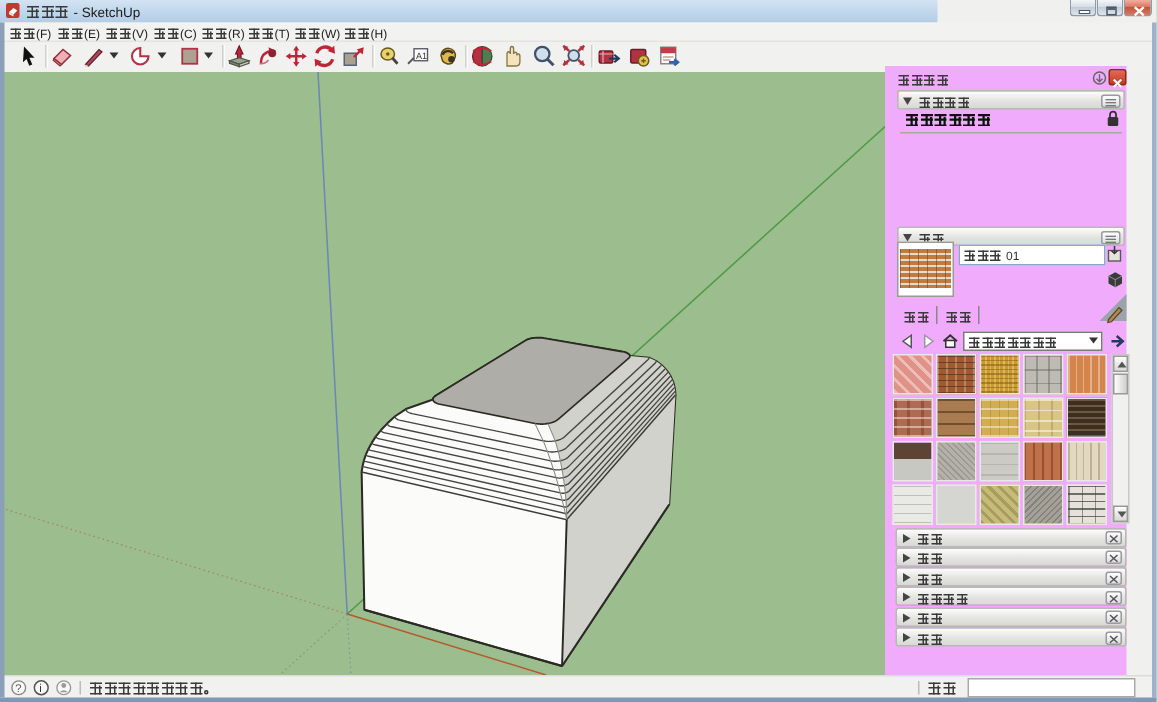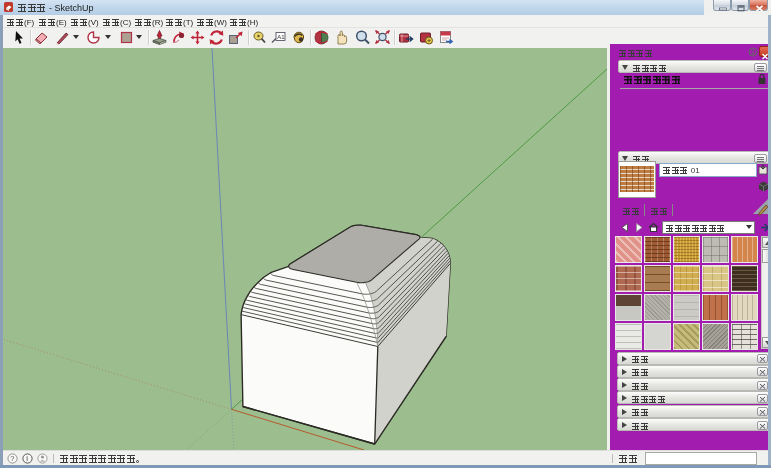--- a/index.html
+++ b/index.html
@@ -11,39 +11,39 @@
 linear-gradient(#3a3a3a,#3a3a3a) 6px 2px/1px 6px no-repeat}
 i.c7{width:7px;height:7px;background-size:7px 1px,7px 1px,7px 1px,1px 7px,1px 5px;background-position:0 0,0 3px,0 6px,3px 0,5px 2px}
 i.cb{display:inline-block;width:8px;height:8px;margin:0 1.5px 0 0;vertical-align:-1px;
 background:linear-gradient(#111,#111) 0 0/8px 1.5px no-repeat,
 linear-gradient(#111,#111) 0 3px/8px 1.5px no-repeat,
 linear-gradient(#111,#111) 0 6.5px/8px 1.5px no-repeat,
 linear-gradient(#111,#111) 3px 0/1.5px 8px no-repeat,
 linear-gradient(#111,#111) 6px 2px/1.5px 6px no-repeat}
 .t{position:absolute;font-size:9px;color:#222;white-space:nowrap}
 
-#titlebar{position:absolute;left:0;top:0;width:704px;height:15px;background:linear-gradient(#d3e3f3,#bed5ea 60%,#b3cde6);border-bottom:0}
+#titlebar{position:absolute;left:0;top:0;width:625px;height:15px;background:linear-gradient(#d3e3f3,#bed5ea 60%,#b3cde6);border-bottom:0}
 #tico{position:absolute;left:4px;top:2px;width:10px;height:11px}
 #ttext{position:absolute;left:18px;top:3px;font-size:9px;color:#1a1a1a}
 .wbtn{position:absolute;top:0;height:11px;border:1px solid #8d9cab;border-top:none;border-radius:0 0 3px 3px}
 #bmin{left:713px;width:18px;background:linear-gradient(#f4f6f8,#d4dbe4 50%,#c2ccd8 50%,#dfe5ec)}
 #bmax{left:731px;width:18px;background:linear-gradient(#f4f6f8,#d4dbe4 50%,#c2ccd8 50%,#dfe5ec)}
 #bclose{left:749px;width:19px;background:linear-gradient(#f0b0a0,#d9705a 50%,#c4543e 50%,#d8795f)}
 
 #menubar{position:absolute;left:2px;top:15px;width:767px;height:13px;background:#f2f2f0;border-bottom:1px solid #e3e3e1}
 .mi{position:absolute;top:2.5px;font-size:8px;color:#222}
 
 #toolbar{position:absolute;left:2px;top:28px;width:767px;height:20px;background:#f1f1ef}
 .tb{position:absolute;top:1px;width:17px;height:17px}
 .sep{position:absolute;top:2px;width:1px;height:15px;background:#d0d0cc;box-shadow:1px 0 0 #fcfcfa}
 .dd{position:absolute;top:7px;width:0;height:0;border-left:3px solid transparent;border-right:3px solid transparent;border-top:4px solid #333}
 
 #canvas{position:absolute;left:2px;top:48px;width:605px;height:402px}
 
-#panel{position:absolute;left:610px;top:44px;width:161px;height:406px;background:#a21caf}
+#panel{position:absolute;left:590px;top:44px;width:161px;height:406px;background:#f0abfc}
 .hdr{position:absolute;left:8px;width:152px;height:13px;border:1px solid #b8b8b4;border-radius:2px;background:linear-gradient(#fdfdfd,#e4e4e0 55%,#d8d8d4);font-size:8px;color:#222}
 .hbt{position:absolute;right:2px;top:1.5px;width:13px;height:9px;border:1px solid #9a9aa0;border-radius:2px;background:linear-gradient(#fff,#dcdce0)}
 .arr-r{position:absolute;left:4px;top:3px;width:0;height:0;border-top:3.5px solid transparent;border-bottom:3.5px solid transparent;border-left:5px solid #444}
 .arr-d{position:absolute;left:3px;top:4px;width:0;height:0;border-left:3.5px solid transparent;border-right:3.5px solid transparent;border-top:5px solid #444}
 .cell{position:absolute;width:27px;height:27px;border:1px solid #e8e8e6}
 
 #status{position:absolute;left:2px;top:450px;width:767px;height:15px;background:#f1f1ef;border-top:1px solid #dcdcda}
 
 #fl{position:absolute;left:0;top:15px;width:3px;height:450px;background:#8C9FB8}
 #fr{position:absolute;left:768px;top:15px;width:3px;height:450px;background:#9FB2C8}

